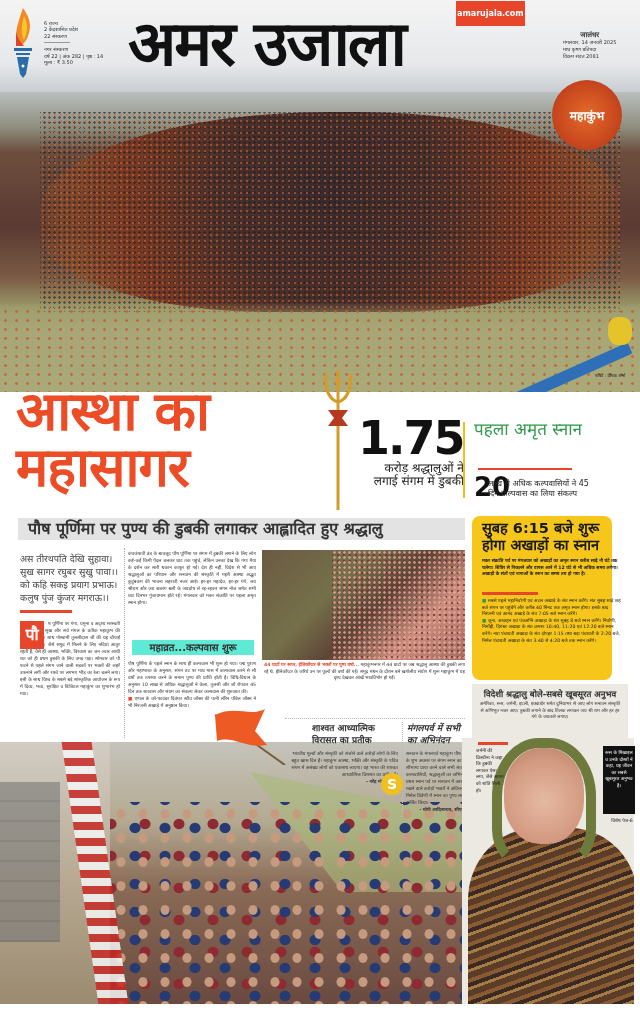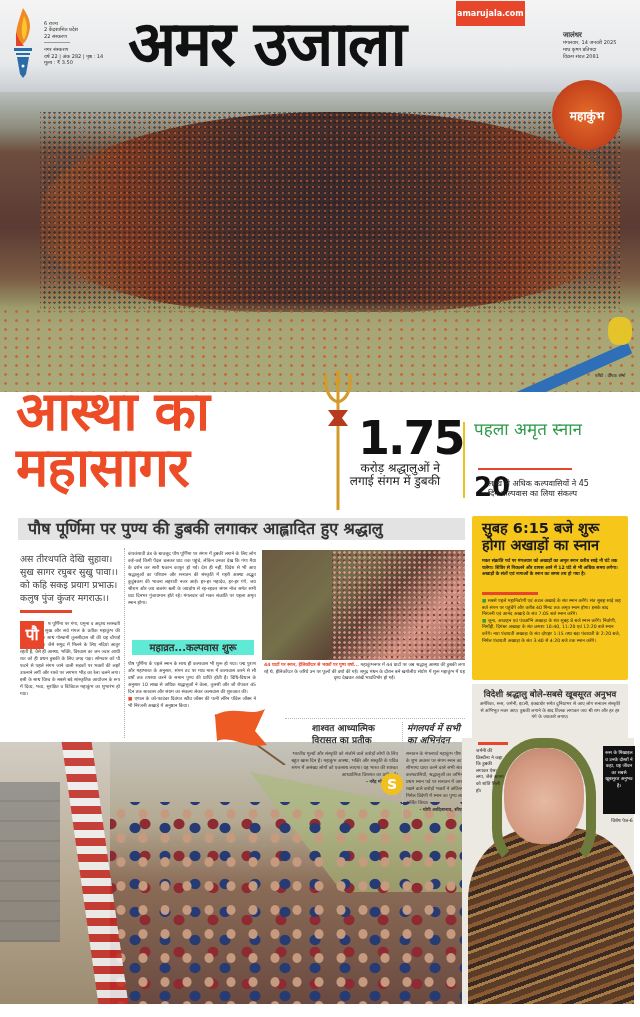--- a/index.html
+++ b/index.html
@@ -11,21 +11,21 @@
     background: linear-gradient(180deg, #f4f4f4 0%, #e6e8ea 70%, #c9cdd2 100%); }
   .logo-flame { position: absolute; left: 12px; top: 8px; width: 22px; height: 40px; }
   .logo-pen { position: absolute; left: 14px; top: 48px; width: 18px; height: 30px; }
   .mast-left { position: absolute; left: 44px; top: 20px; font-size: 5px; line-height: 6.4px; color: #333; }
   .mast-left .rule { width: 26px; height: 1px; background: #999; margin: 3px 0; }
   .title { position: absolute; left: 128px; top: 8px; font-family: "DejaVu Sans", sans-serif; font-weight: 900;
     font-size: 62px; letter-spacing: -2px; color: #111; line-height: 72px; transform: scaleX(1.02); transform-origin: left; }
   .site { position: absolute; left: 456px; top: 9px; font-size: 8px; font-weight: bold; color: #e8462a; }
   .site span { color: #fff; background: #e8462a; padding: 8px 1px; }
   .mast-right { position: absolute; left: 563px; top: 32px; font-size: 5px; line-height: 7px; color: #333; }
-  .mast-right .city { font-size: 7px; font-weight: bold; }
+  .mast-right .city { font-size: 7px; font-weight: bold; text-align: center; }
 
   
   .hero { position: absolute; left: 0; top: 92px; width: 640px; height: 300px; overflow: hidden;
     background: linear-gradient(180deg, #b9bfbd 0%, #8d8d7d 12%, #6d4e3e 20%, #5a3a32 45%, #7b5b44 62%, #9a9a6a 72%, #a8a878 100%); }
   .crowd { position: absolute; left: 40px; top: 20px; width: 580px; height: 200px; border-radius: 50% 45% 40% 40%;
     background: radial-gradient(circle at 50% 40%, #3b2a2c 0%, #4b302a 35%, #7a3a24 65%, rgba(150,80,40,0.6) 85%, rgba(160,150,100,0) 100%); }
   .crowd-dots { position: absolute; inset: 0;
     background-image: radial-gradient(#d26a36 1px, transparent 1.5px), radial-gradient(#1f1b22 1px, transparent 1.5px);
     background-size: 6px 6px, 5px 5px; background-position: 0 0, 2px 3px; opacity: 0.55; }
   .water { position: absolute; left: 0; top: 210px; width: 640px; height: 90px;
@@ -39,21 +39,21 @@
   .badge { position: absolute; left: 552px; top: 80px; width: 70px; height: 70px; border-radius: 50%;
     background: radial-gradient(circle, #e36a2a 0%, #c9481e 60%, #a8351a 100%);
     display: flex; align-items: center; justify-content: center; color: #fff; font-weight: bold; font-size: 12px; }
   .credit { position: absolute; left: 595px; top: 372px; font-size: 4.5px; color: #222; }
 
   
   .headline { position: absolute; left: 16px; top: 384px; color: #ec4d27; font-weight: 900; font-size: 54px;
     line-height: 56px; letter-spacing: -1px; font-family: "DejaVu Sans", sans-serif; }
   .trishul { position: absolute; left: 322px; top: 370px; width: 32px; height: 140px; }
   .big-num { position: absolute; left: 358px; top: 415px; font-size: 46px; font-weight: 900; color: #111; letter-spacing: -2px; line-height: 46px; }
-  .big-num-sub { position: absolute; left: 312px; top: 462px; width: 128px; text-align: right; font-size: 12px; line-height: 13px; color: #222; }
+  .big-num-sub { position: absolute; left: 336px; top: 462px; width: 128px; text-align: right; font-size: 12px; line-height: 13px; color: #222; }
   .vline { position: absolute; left: 463px; top: 422px; width: 2px; height: 76px; background: #f0c020; }
   .right-head { position: absolute; left: 474px; top: 418px; font-size: 17px; line-height: 22px; color: #2f9a4a; }
   .red-rule { position: absolute; left: 478px; top: 468px; width: 94px; height: 2px; background: #e8462a; }
   .ten { position: absolute; left: 474px; top: 474px; font-size: 26px; font-weight: 900; color: #111; line-height: 26px; }
   .ten-sub { position: absolute; left: 479px; top: 479px; font-size: 8px; line-height: 10px; color: #222; margin-left: 9px; }
 
   
   .strap { position: absolute; left: 18px; top: 518px; width: 447px; height: 22px; background: #e3e3e3;
     font-size: 16px; font-weight: bold; color: #333; line-height: 22px; padding-left: 10px; white-space: nowrap; overflow: hidden; }
 
@@ -85,21 +85,21 @@
   .q1t { left: 312px; top: 722px; width: 86px; }
   .q2t { left: 407px; top: 722px; width: 64px; font-style: italic; }
   .q-body { position: absolute; font-size: 4.6px; line-height: 7px; color: #333; }
   .q1b { left: 290px; top: 750px; width: 108px; text-align: right; }
   .q2b { left: 406px; top: 750px; width: 68px; }
   .q-vline { position: absolute; left: 402px; top: 722px; width: 0; height: 95px; border-left: 1px dotted #bbb; }
   .s-logo { position: absolute; left: 381px; top: 773px; width: 22px; height: 22px; border-radius: 50%;
     background: #f0c020; color: #fff; font-weight: bold; font-size: 14px; text-align: center; line-height: 22px; }
 
   
-  .ybox { position: absolute; left: 472px; top: 516px; width: 156px; height: 164px; background: #f6c61a; border-radius: 2px; }
+  .ybox { position: absolute; left: 472px; top: 516px; width: 140px; height: 164px; background: #f6c61a; border-radius: 8px; }
   .ybox .h { position: absolute; left: 10px; top: 4px; font-size: 14.5px; font-weight: bold; line-height: 17px; color: #1a1a1a; }
   .ybox .intro { position: absolute; left: 10px; top: 42px; width: 138px; font-size: 4.6px; line-height: 6.6px; color: #222; font-weight: bold; }
   .ybox .rule { position: absolute; left: 10px; top: 76px; width: 56px; height: 3px; background: #e8462a; }
   .ybox .list { position: absolute; left: 10px; top: 82px; width: 140px; font-size: 4.6px; line-height: 6.6px; color: #222; }
   .ybox .bullet { color: #2f9a4a; }
 
   
   .fpanel { position: absolute; left: 472px; top: 684px; width: 156px; height: 60px; background: #ece9e3; }
   .fpanel .h { position: absolute; left: 0; top: 4px; width: 156px; text-align: center; font-size: 8.5px; font-weight: bold; color: #333; }
   .fpanel .t { position: absolute; left: 6px; top: 17px; width: 144px; text-align: center; font-size: 4.6px; line-height: 6.6px; color: #333; }

